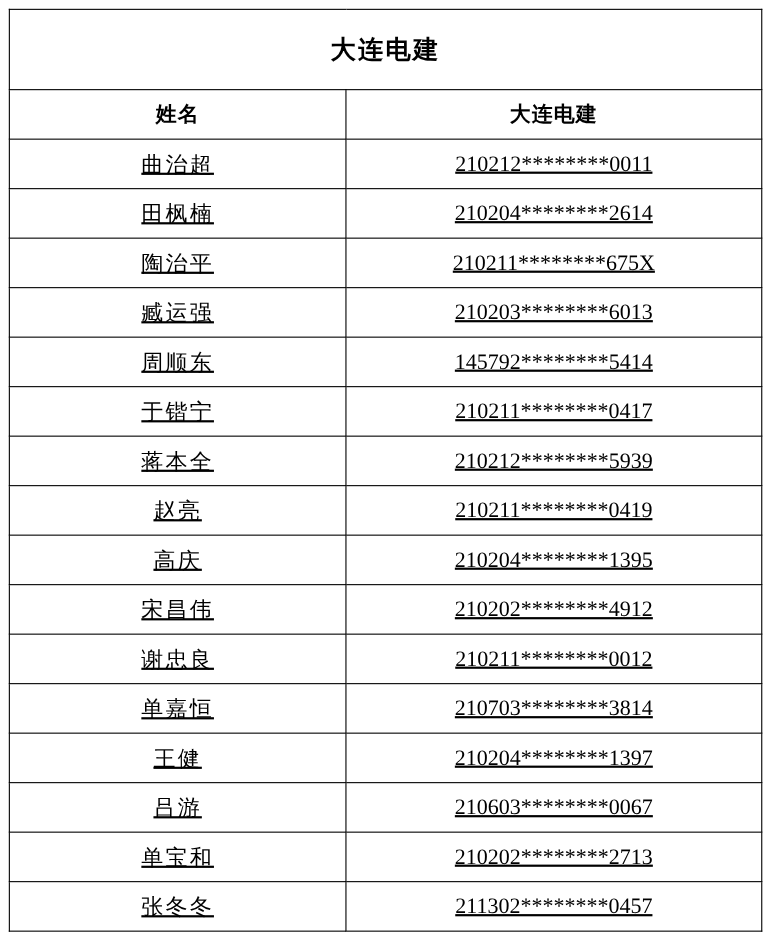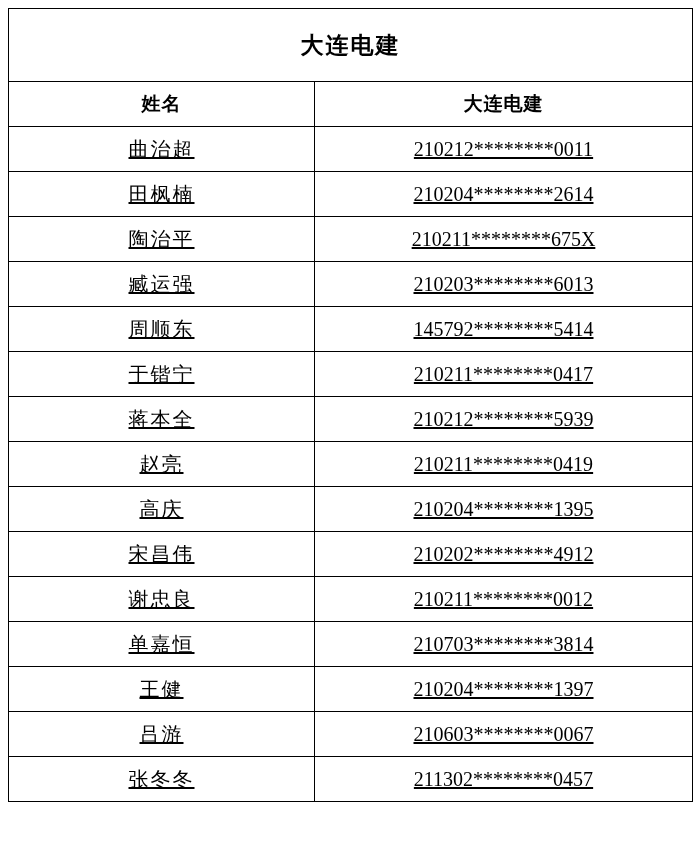--- a/index.html
+++ b/index.html
@@ -131,19 +131,23 @@
         </tr>
         <tr>
           <td class="data-cell name-cell">王健</td>
           <td class="data-cell id-cell">210204********1397</td>
         </tr>
         <tr>
           <td class="data-cell name-cell">吕游</td>
           <td class="data-cell id-cell">210603********0067</td>
         </tr>
         <tr>
+          <td class="data-cell name-cell">单宝和</td>
+          <td class="data-cell id-cell">210202********2713</td>
+        </tr>
+        <tr>
           <td class="data-cell name-cell">张冬冬</td>
           <td class="data-cell id-cell">211302********0457</td>
         </tr>
       </tbody>
     </table>
   </div>
 </div>
 
 </body></html>

